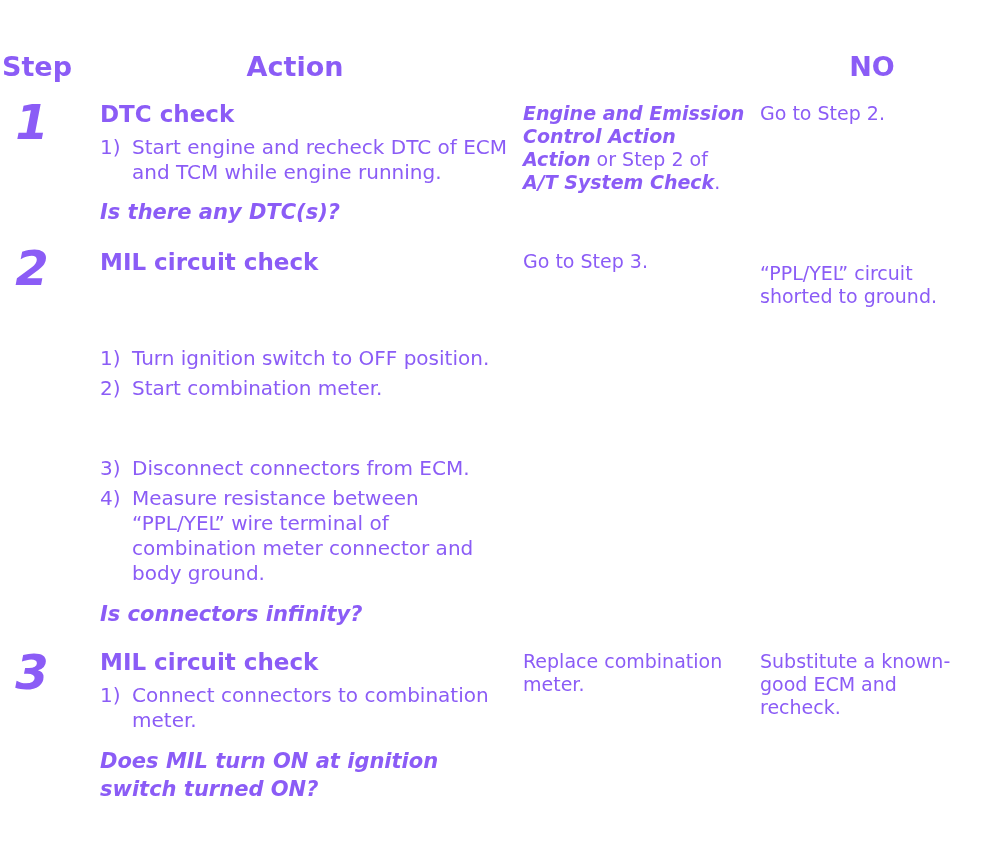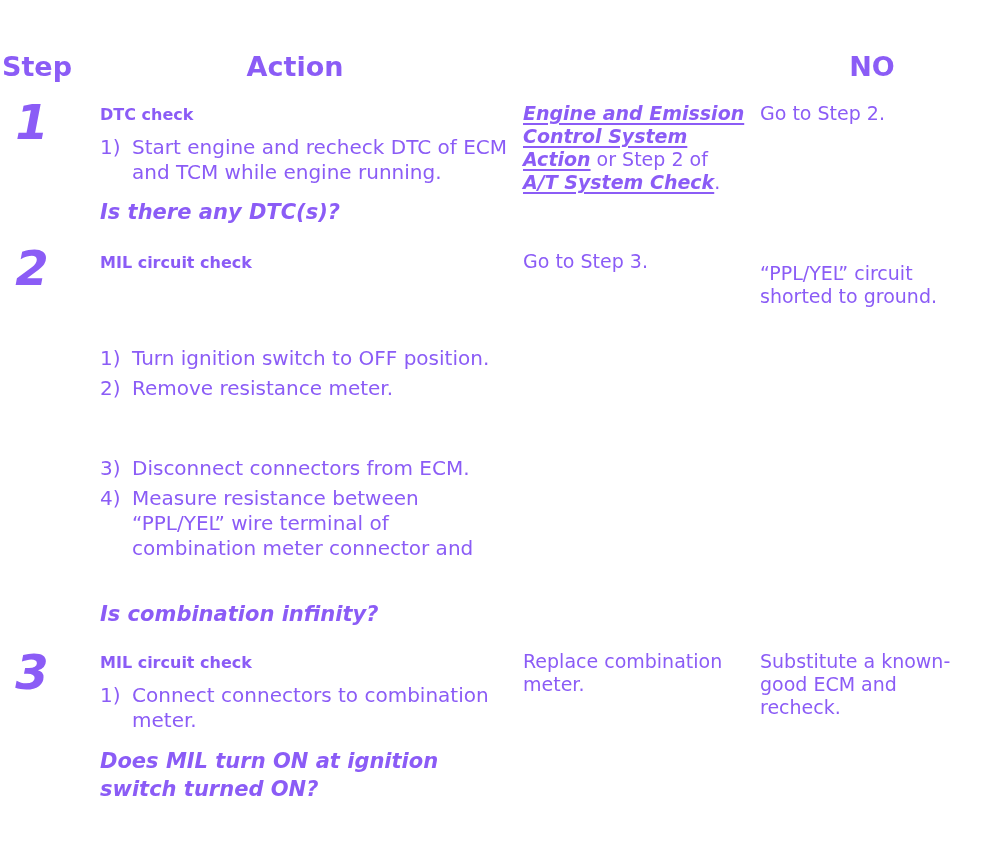--- a/index.html
+++ b/index.html
@@ -11,35 +11,34 @@
     color:#000000;
     font-family:"DejaVu Sans","Liberation Sans",sans-serif;
     overflow:hidden;
   }
   .cell{position:absolute;color:#8b5cf6;}
   .hdr{font-weight:bold;font-size:27px;line-height:30px;}
   .stepnum{
     font-size:48px;font-weight:bold;font-style:italic;
     line-height:44px;text-align:center;
   }
-  .atitle{font-weight:bold;font-size:16px;line-height:25px;white-space:nowrap;}
+  .atitle{font-weight:bold;font-size:23px;line-height:25px;white-space:nowrap;}
   .group{position:absolute;left:0;}
   .item{display:flex;margin-bottom:5px;font-size:20px;line-height:25px;}
   .imark{width:32px;flex:none;}
   .itext{flex:none;}
   .ln{display:block;white-space:nowrap;}
   .q{
     font-weight:bold;font-style:italic;
     font-size:21px;line-height:28px;white-space:nowrap;
   }
   .yn{font-size:19px;line-height:23px;}
   .yn .ln{white-space:nowrap;}
   .link{
     font-weight:bold;font-style:italic;
-    text-decoration:underline;
     text-decoration-thickness:2px;
     text-underline-offset:3px;
   }
 </style>
 </head>
 <body>
 
 <div id="page">
 
   <div class="cell hdr" style="left:2px;top:52px;">Step</div>
@@ -64,21 +63,21 @@
     <div class="q group" style="top:96px;">
       <span class="ln">Is there any DTC(s)?</span>
     </div>
   </div>
 
   <div class="cell yn" style="left:523px;top:102px;width:225px;">
     <span class="ln">
       <span class="link">Engine and Emission</span>
     </span>
     <span class="ln">
-      <span class="link">Control System</span>
+      <span class="link">Control Action</span>
     </span>
     <span class="ln">
       <span class="link">Action</span><span> or Step 2 of</span>
     </span>
     <span class="ln">
       <span class="link">A/T System Check</span><span>.</span>
     </span>
   </div>
 
   <div class="cell yn" style="left:760px;top:102px;width:235px;">
@@ -91,44 +90,45 @@
     <div class="group" style="top:96px;">
       <div class="item">
         <span class="imark">1)</span>
         <span class="itext">
           <span class="ln">Turn ignition switch to OFF position.</span>
         </span>
       </div>
       <div class="item">
         <span class="imark">2)</span>
         <span class="itext">
-          <span class="ln">Remove resistance meter.</span>
+          <span class="ln">Start combination meter.</span>
         </span>
       </div>
     </div>
 
     <div class="group" style="top:206px;">
       <div class="item">
         <span class="imark">3)</span>
         <span class="itext">
           <span class="ln">Disconnect connectors from ECM.</span>
         </span>
       </div>
       <div class="item">
         <span class="imark">4)</span>
         <span class="itext">
           <span class="ln">Measure resistance between</span>
           <span class="ln">“PPL/YEL” wire terminal of</span>
           <span class="ln">combination meter connector and</span>
+          <span class="ln">body ground.</span>
         </span>
       </div>
     </div>
 
     <div class="q group" style="top:350px;">
-      <span class="ln">Is combination infinity?</span>
+      <span class="ln">Is connectors infinity?</span>
     </div>
   </div>
 
   <div class="cell yn" style="left:523px;top:250px;width:225px;">
     <span class="ln">Go to Step 3.</span>
   </div>
 
   <div class="cell yn" style="left:760px;top:250px;width:235px;margin-top:12px;">
     <span class="ln">“PPL/YEL” circuit</span>
     <span class="ln">shorted to ground.</span>

